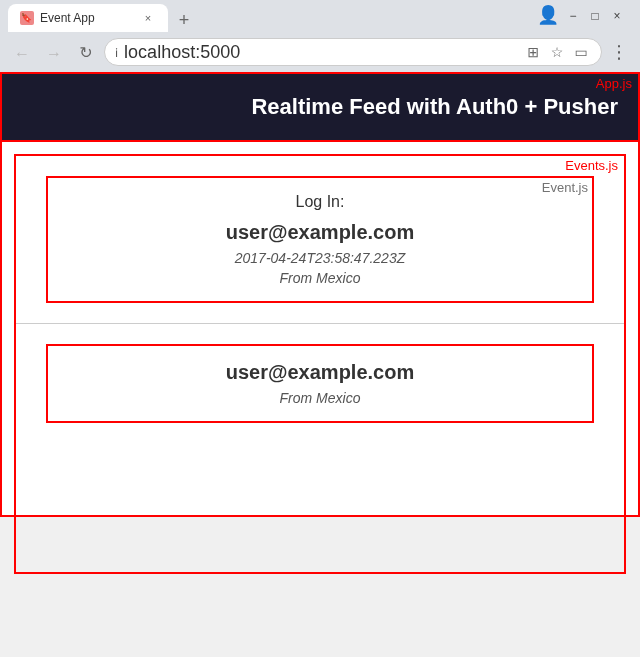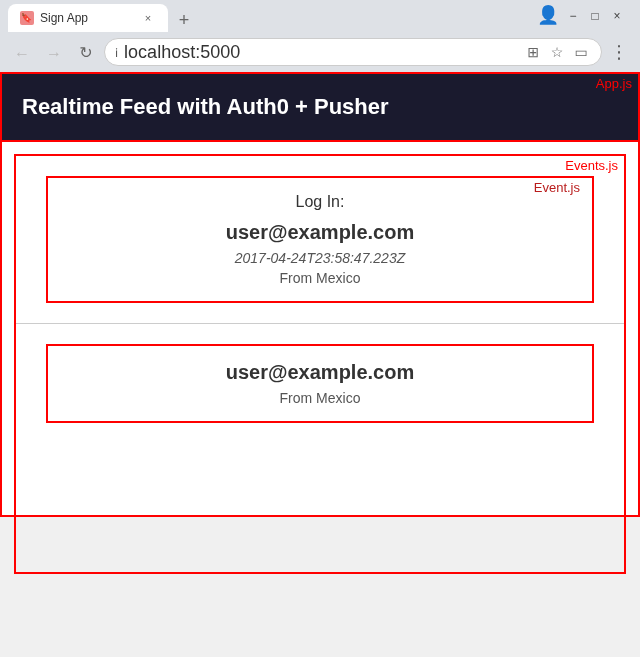--- a/index.html
+++ b/index.html
@@ -180,21 +180,21 @@
       right: 6px;
       color: red;
       font-size: 13px;
       z-index: 10;
     }
 
     
     .app-header {
       background: #1a1a2e;
       color: white;
-      text-align: left;
+      text-align: right;
       padding: 20px;
       font-size: 22px;
       font-weight: bold;
       border-bottom: 2px solid red;
       position: relative;
     }
 
     
     .events-section {
       border: 2px solid red;
@@ -216,22 +216,22 @@
       border: 2px solid red;
       margin: 20px 30px;
       padding: 15px;
       text-align: center;
       position: relative;
     }
 
     .event-js-label {
       position: absolute;
       top: 2px;
-      right: 12px;
-      color: #b91c1c;
+      right: 4px;
+      color: #737373;
       font-size: 13px;
     }
 
     .event-type {
       font-size: 16px;
       margin-bottom: 10px;
       color: #333;
     }
 
     .event-email {
@@ -243,20 +243,21 @@
 
     .event-timestamp {
       font-size: 14px;
       font-style: italic;
       color: #555;
       margin-bottom: 4px;
     }
 
     .event-location {
       font-size: 14px;
+      font-style: italic;
       color: #555;
     }
 
     
     .event-divider {
       border: none;
       border-top: 1px solid #ccc;
       margin: 0 0;
     }
   </style>
@@ -267,21 +268,21 @@
 
   <div class="title-bar">
 
     <div style="position:absolute;top:4px;right:80px;font-size:18px;color:#555;">👤</div>
 
     <div class="tab-area">
       <div class="tab">
         <div class="tab-favicon">
           <span style="font-size:9px;color:white;">🔖</span>
         </div>
-        <span class="tab-title">Sign App</span>
+        <span class="tab-title">Event App</span>
         <div class="tab-close">×</div>
       </div>
       <div class="new-tab-btn">+</div>
     </div>
 
     <div class="window-controls-right">
       <div class="win-btn">−</div>
       <div class="win-btn">□</div>
       <div class="win-btn">×</div>
     </div>

